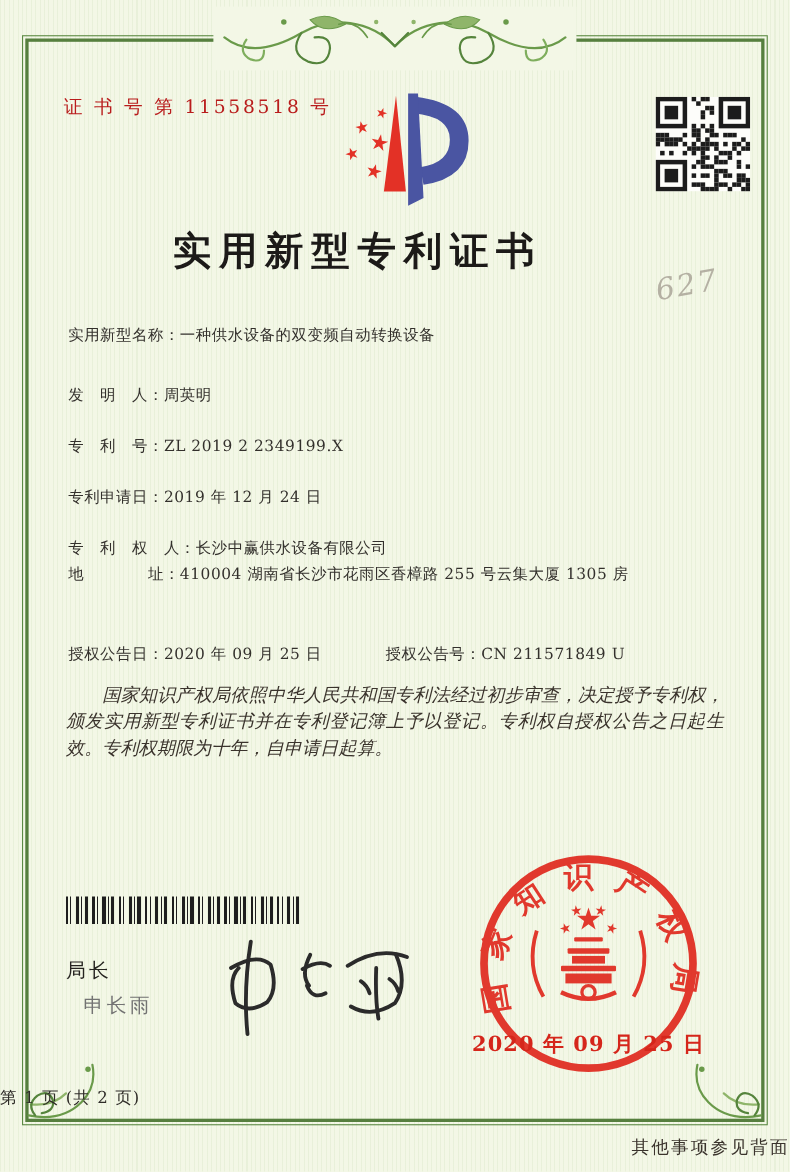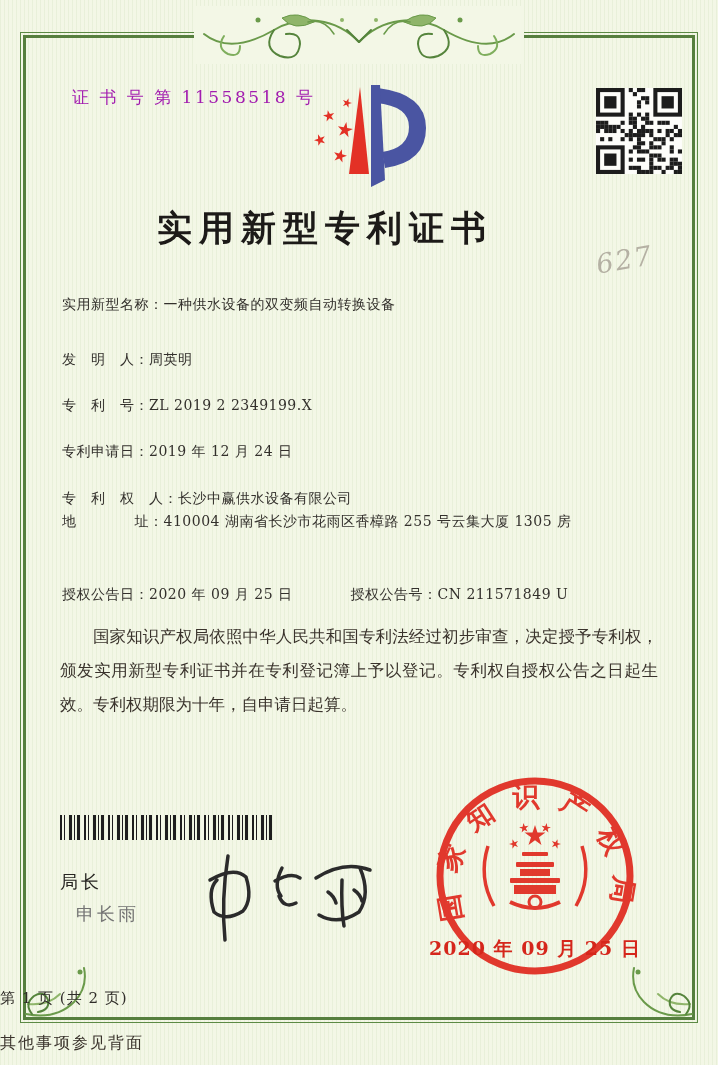--- a/index.html
+++ b/index.html
@@ -19,40 +19,40 @@
   .frame-inner{
     position:absolute;left:2px;top:2px;right:2px;bottom:2px;
     border:3px solid #567f3e;
   }
   .ornament-top{
     position:absolute;left:194px;top:6px;width:330px;height:58px;
     background:#f3f7e6;
   }
   .corner-flourish{position:absolute;width:74px;height:56px;}
   .cert-no{
-    position:absolute;left:72px;top:86px;font-size:17px;
-    letter-spacing:2.5px;color:#a21caf;
+    position:absolute;left:58px;top:86px;font-size:17px;
+    letter-spacing:2.5px;color:#b91c1c;
   }
   .logo{position:absolute;left:288px;top:82px;width:152px;height:116px;}
   .qr{position:absolute;left:596px;top:88px;width:86px;height:86px;}
   .title{
     position:absolute;left:0;top:205px;width:650px;text-align:center;
     font-size:35px;font-weight:600;letter-spacing:7px;color:#1c1a18;
   }
   .hand-note{
     position:absolute;left:596px;top:244px;font-size:27px;color:#a6a094;
     transform:rotate(-10deg);font-style:italic;opacity:.8;letter-spacing:2px;
   }
   .field-row{position:absolute;left:62px;font-size:14px;letter-spacing:.5px;white-space:nowrap;}
   .field-label{display:inline;}
   .field-value{display:inline;}
   .grant-gap{display:inline-block;width:58px;}
   .legal{
     position:absolute;left:60px;top:620px;width:598px;
-    font-size:16.5px;line-height:34px;text-align:justify;color:#3a332c;
+    font-size:16.5px;line-height:24px;text-align:justify;color:#3a332c;font-style:italic;
   }
   .legal p{margin:0;text-indent:2em;}
   .barcode{
     position:absolute;left:60px;top:815px;width:214px;height:25px;
     background:repeating-linear-gradient(90deg,
       #1e1e1e 0 2px, transparent 2px 4px,
       #1e1e1e 4px 5px, transparent 5px 9px,
       #1e1e1e 9px 12px, transparent 12px 14px,
       #1e1e1e 14px 15px, transparent 15px 17px,
       #1e1e1e 17px 20px, transparent 20px 24px);
@@ -63,21 +63,21 @@
   .seal{position:absolute;left:426px;top:776px;width:218px;height:205px;opacity:.93;}
   .seal-date{
     position:absolute;left:426px;top:936px;width:218px;text-align:center;
     color:#d5261b;font-size:19px;letter-spacing:1px;font-weight:600;
   }
   .page-footer{
     position:absolute;left:0;top:989px;width:718px;text-align:left;
     font-size:15px;letter-spacing:1px;color:#2f2c28;
   }
   .back-note{
-    position:absolute;left:0;top:1033px;width:718px;text-align:left;
+    position:absolute;left:0;top:1033px;width:718px;text-align:right;
     font-size:16px;letter-spacing:2px;color:#3a332c;
   }
 </style>
 </head>
 <body>
 
 <div class="frame">
   <div class="frame-inner"></div>
 </div>
 

